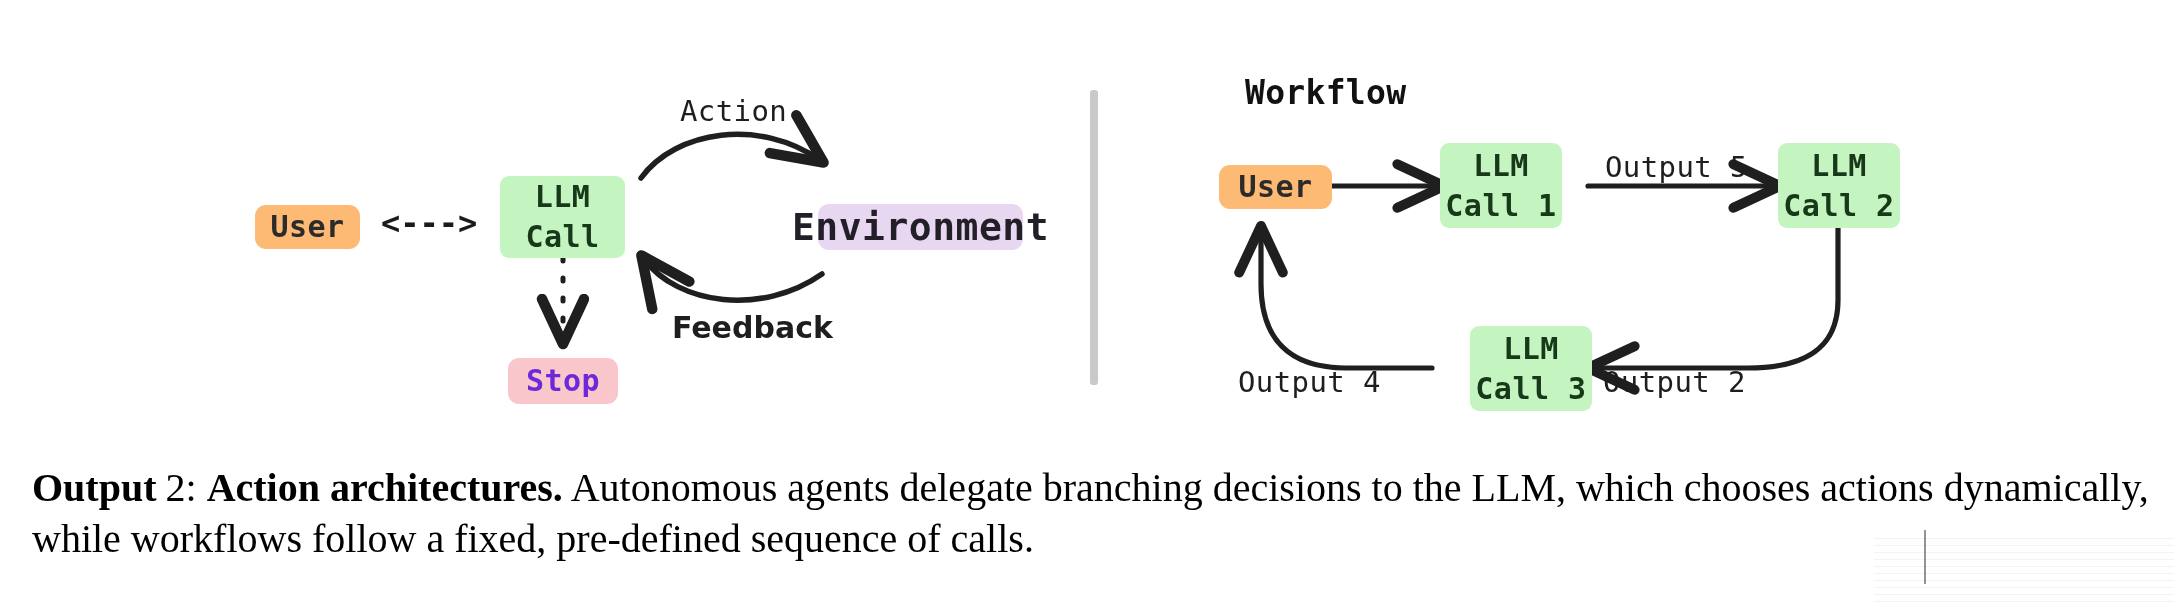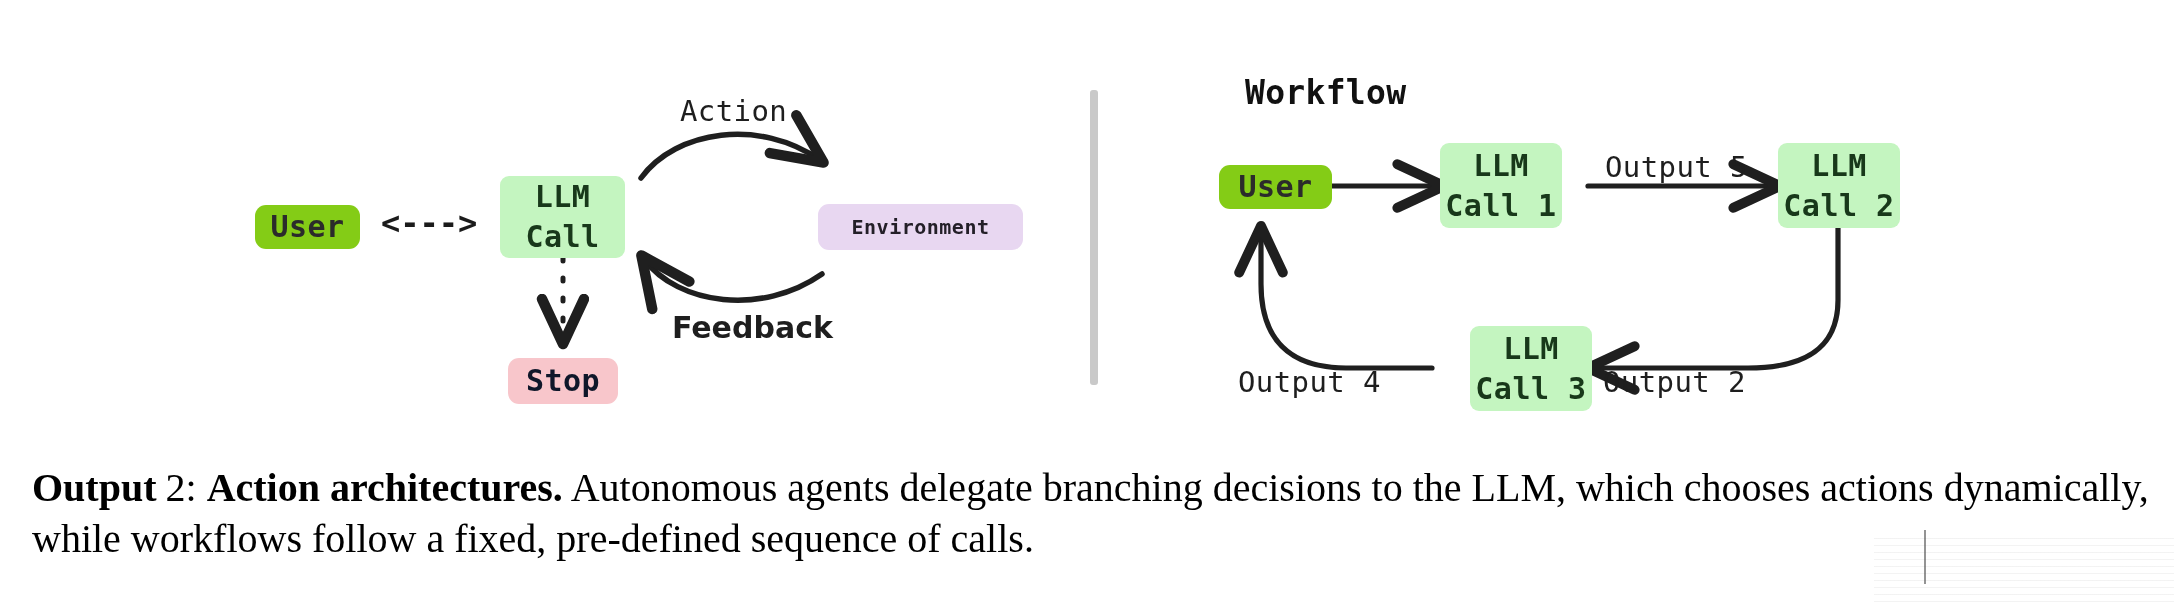--- a/index.html
+++ b/index.html
@@ -55,34 +55,34 @@
     text-align: center;
     white-space: pre;
   }
 
   .node-llm {
     background: #c4f5c0;
     color: #18381a;
     font-size: 30px;
   }
   .node-user {
-    background: #84cc16;
+    background: #fdba74;
     color: #2b2b2b;
     font-size: 30px;
     border-radius: 11px;
   }
   .node-env {
     background: #e8d7f1;
     color: #231f28;
-    font-size: 20px;
+    font-size: 38px;
     border-radius: 11px;
   }
   .node-stop {
     background: #f8c6cb;
-    color: #0f172a;
+    color: #6d28d9;
     font-size: 30px;
     border-radius: 11px;
   }
 
   
   .panel-title {
     position: absolute;
     font-family: "DejaVu Sans Mono", monospace;
     font-weight: 700;
     font-size: 33px;

